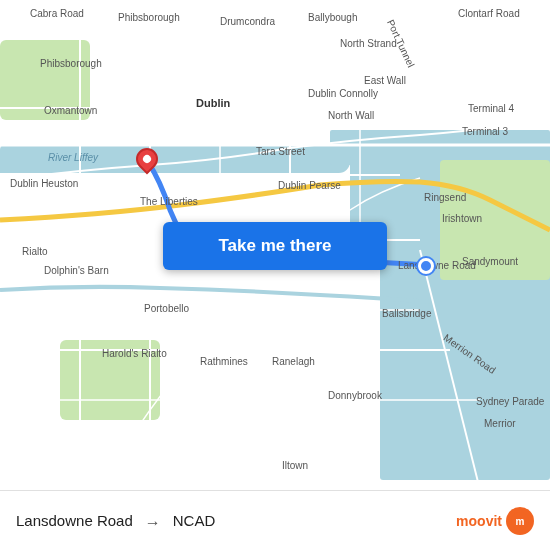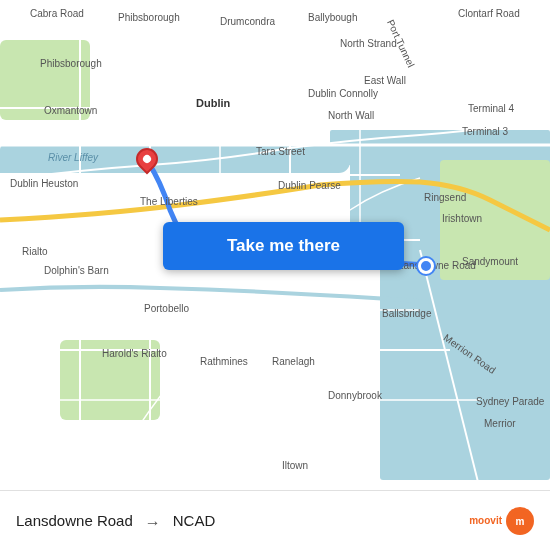--- a/index.html
+++ b/index.html
@@ -58,21 +58,21 @@
       color: #5a8fa8;
       font-style: italic;
       font-size: 10px;
     }
 
     
     .take-me-there-btn {
       position: absolute;
       left: 163px;
       top: 222px;
-      width: 241px;
+      width: 224px;
       height: 48px;
       background: #1a73e8;
       color: #fff;
       border: none;
       border-radius: 6px;
       font-size: 17px;
       font-weight: 600;
       cursor: pointer;
       display: flex;
       align-items: center;
@@ -171,21 +171,21 @@
     }
 
     .moovit-logo {
       margin-left: auto;
       display: flex;
       align-items: center;
       gap: 4px;
     }
 
     .moovit-text {
-      font-size: 10px;
+      font-size: 14px;
       font-weight: 700;
       color: #f26522;
     }
 
     .moovit-icon {
       width: 28px;
       height: 28px;
       background: #f26522;
       border-radius: 50%;
       display: flex;

